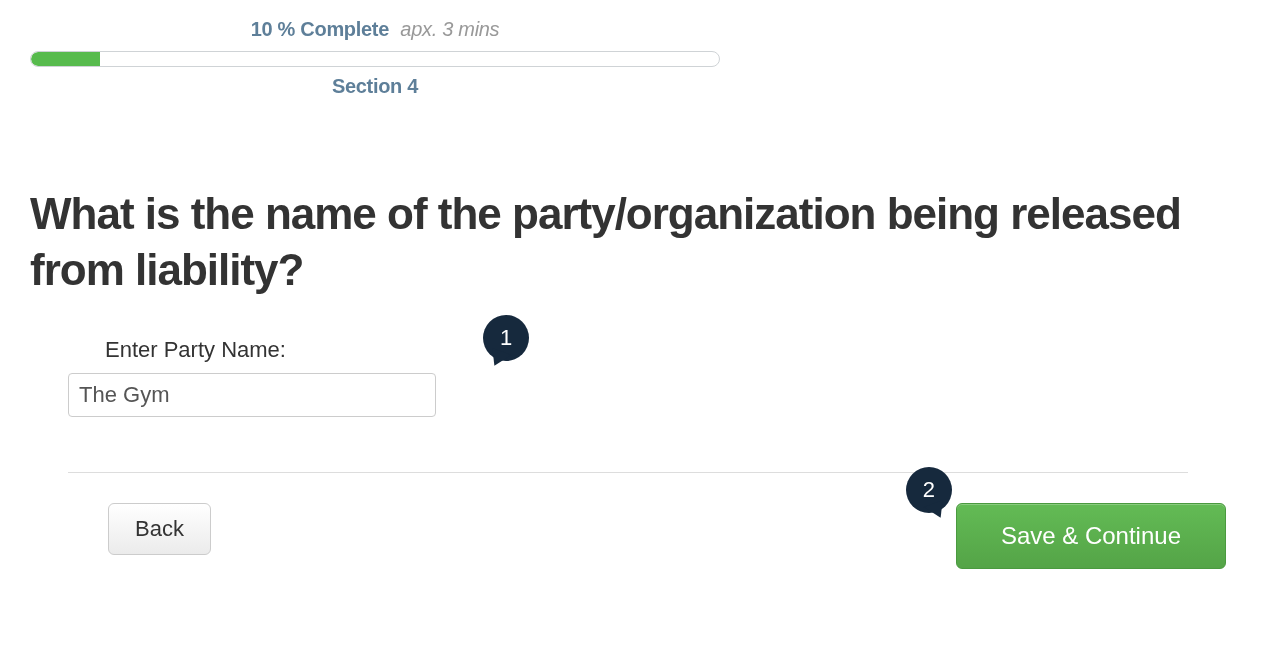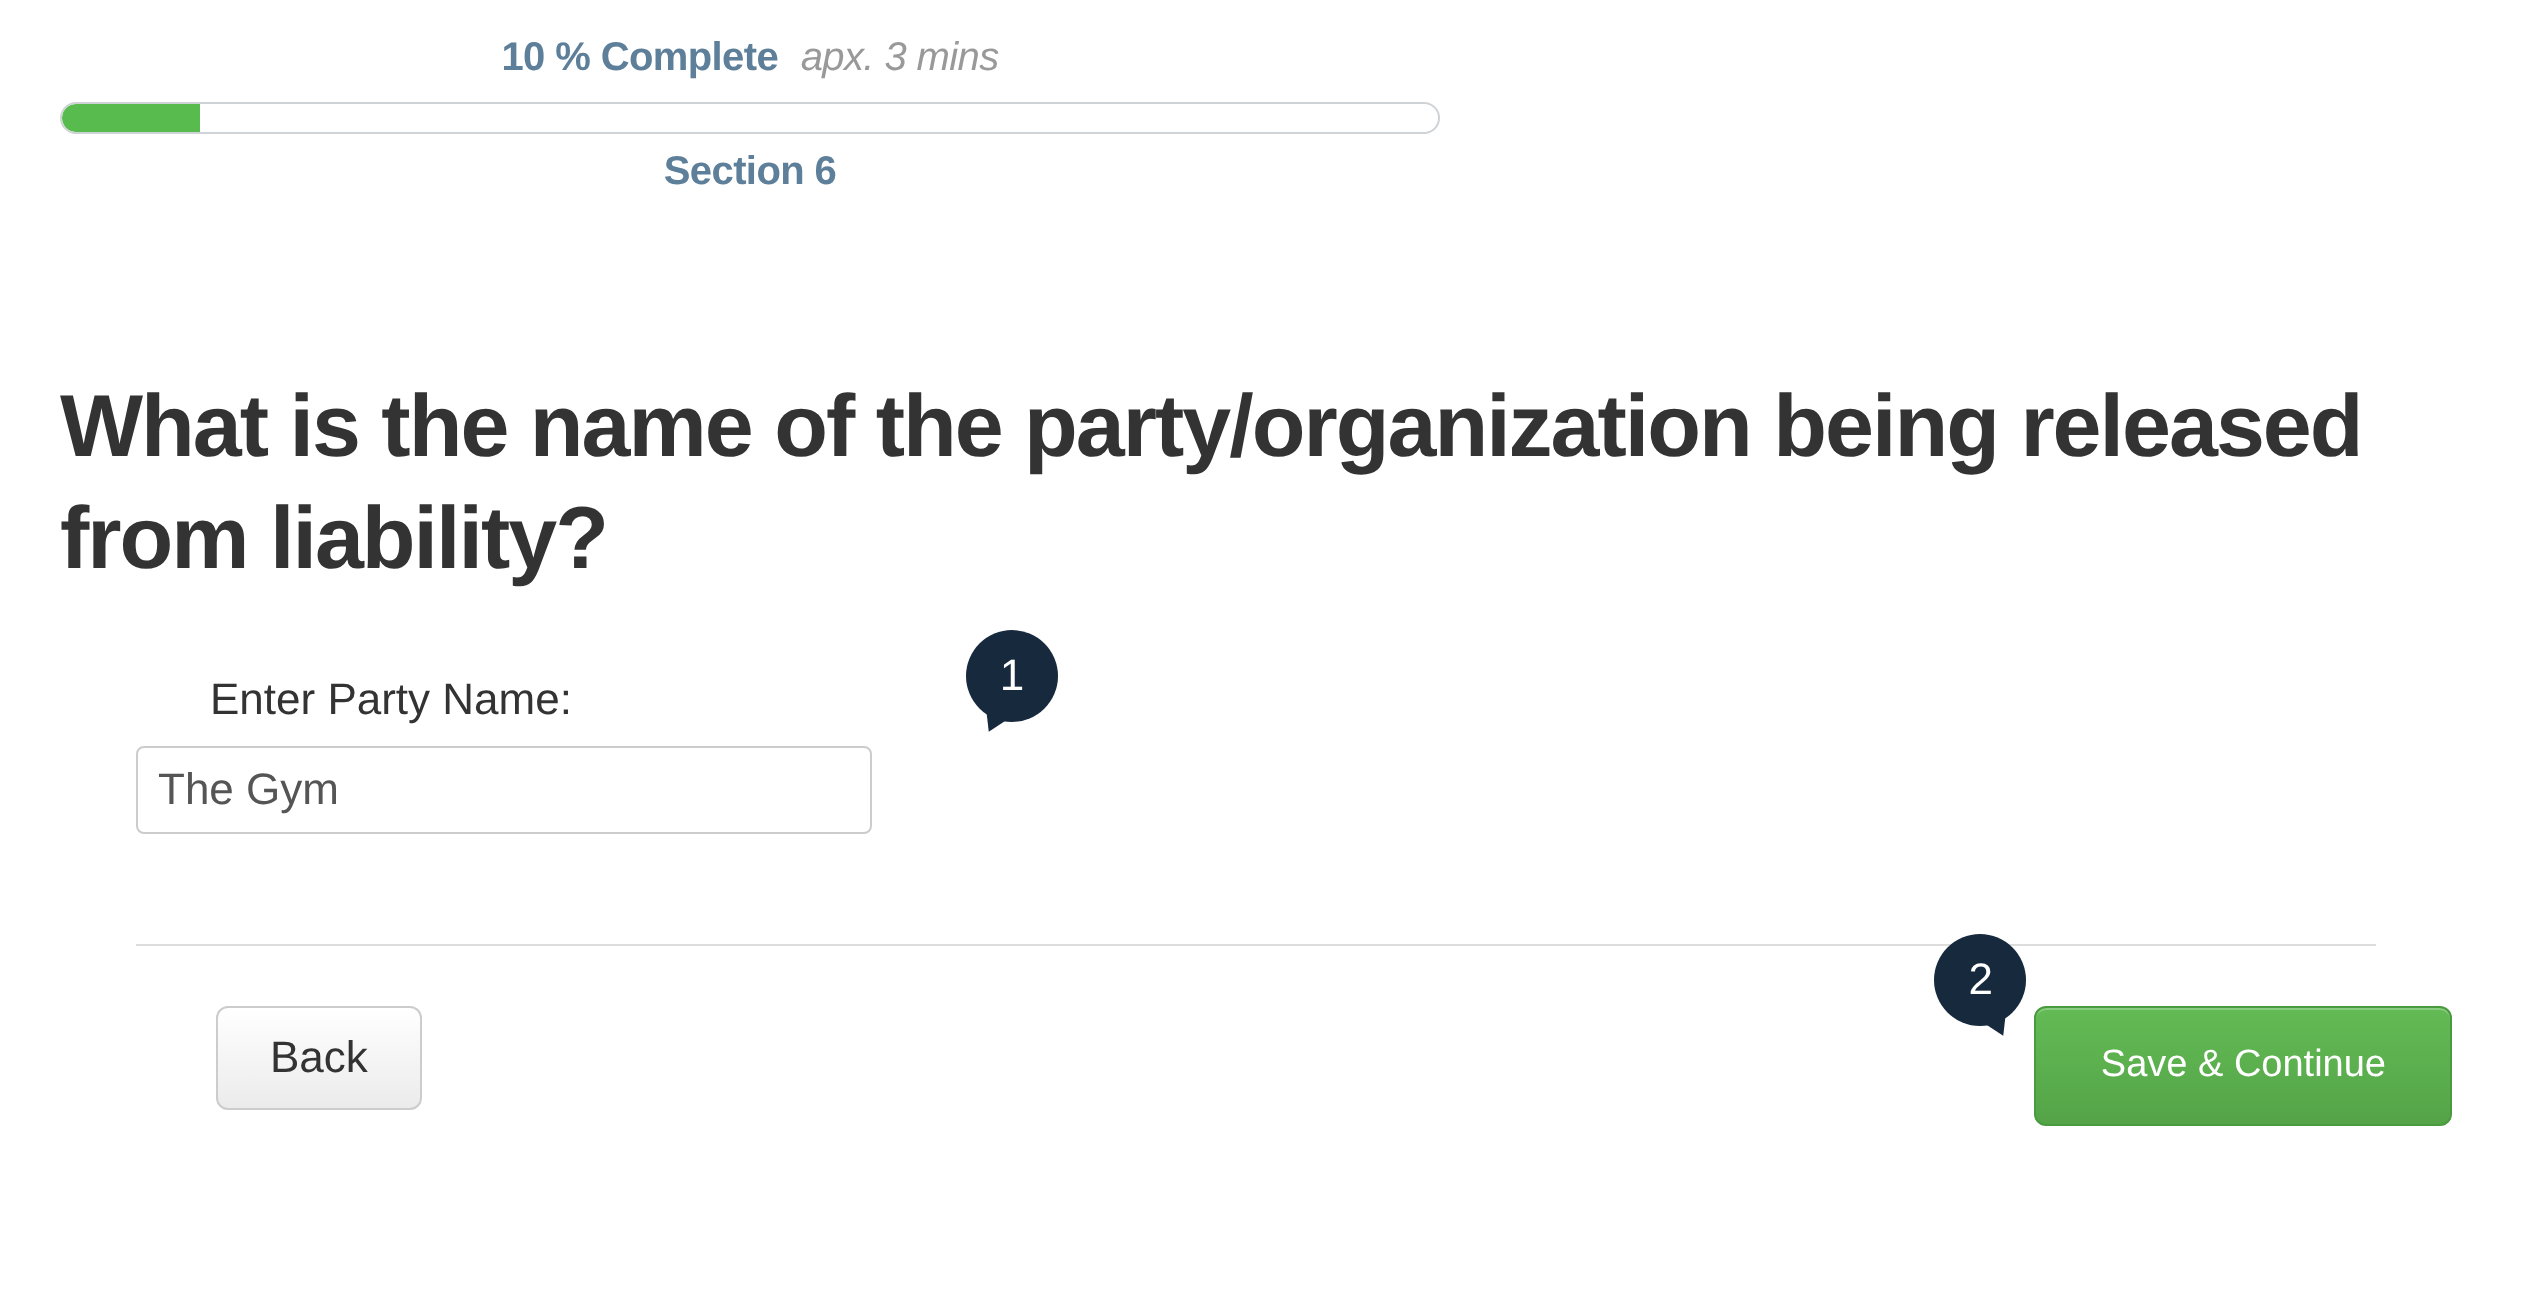--- a/index.html
+++ b/index.html
@@ -141,37 +141,37 @@
     }
     .btn-back {
       background: linear-gradient(#ffffff, #ebebeb);
       border: 1px solid #ccc;
       color: #333;
     }
     .btn-save {
       background: linear-gradient(#63bb55, #54a447);
       border: 1px solid #4a9a3f;
       color: #fff;
-      padding: 18px 32px;
-      font-size: 19px;
+      padding: 18px 44px;
+      font-size: 24px;
       box-shadow: inset 0 1px 0 rgba(255,255,255,0.25);
     }
   </style>
 </head>
 <body>
 
 <div class="progress-header">
   <div class="progress-line">
     <span>10 % Complete</span>
     <span class="estimate">apx. 3 mins</span>
   </div>
   <div class="progress-bar-track">
     <div class="progress-bar-fill" style="width:10%"></div>
   </div>
-  <div class="section-label">Section 6</div>
+  <div class="section-label">Section 4</div>
 </div>
 
 <h1 class="question">What is the name of the party/organization being released from liability?</h1>
 
 <div class="form-area">
   <div class="field-wrap">
     <div class="field-label">Enter Party Name:</div>
     <input type="text" class="text-input" value="The Gym" style="">
     <div class="callout callout-1">
       <span>1</span>

